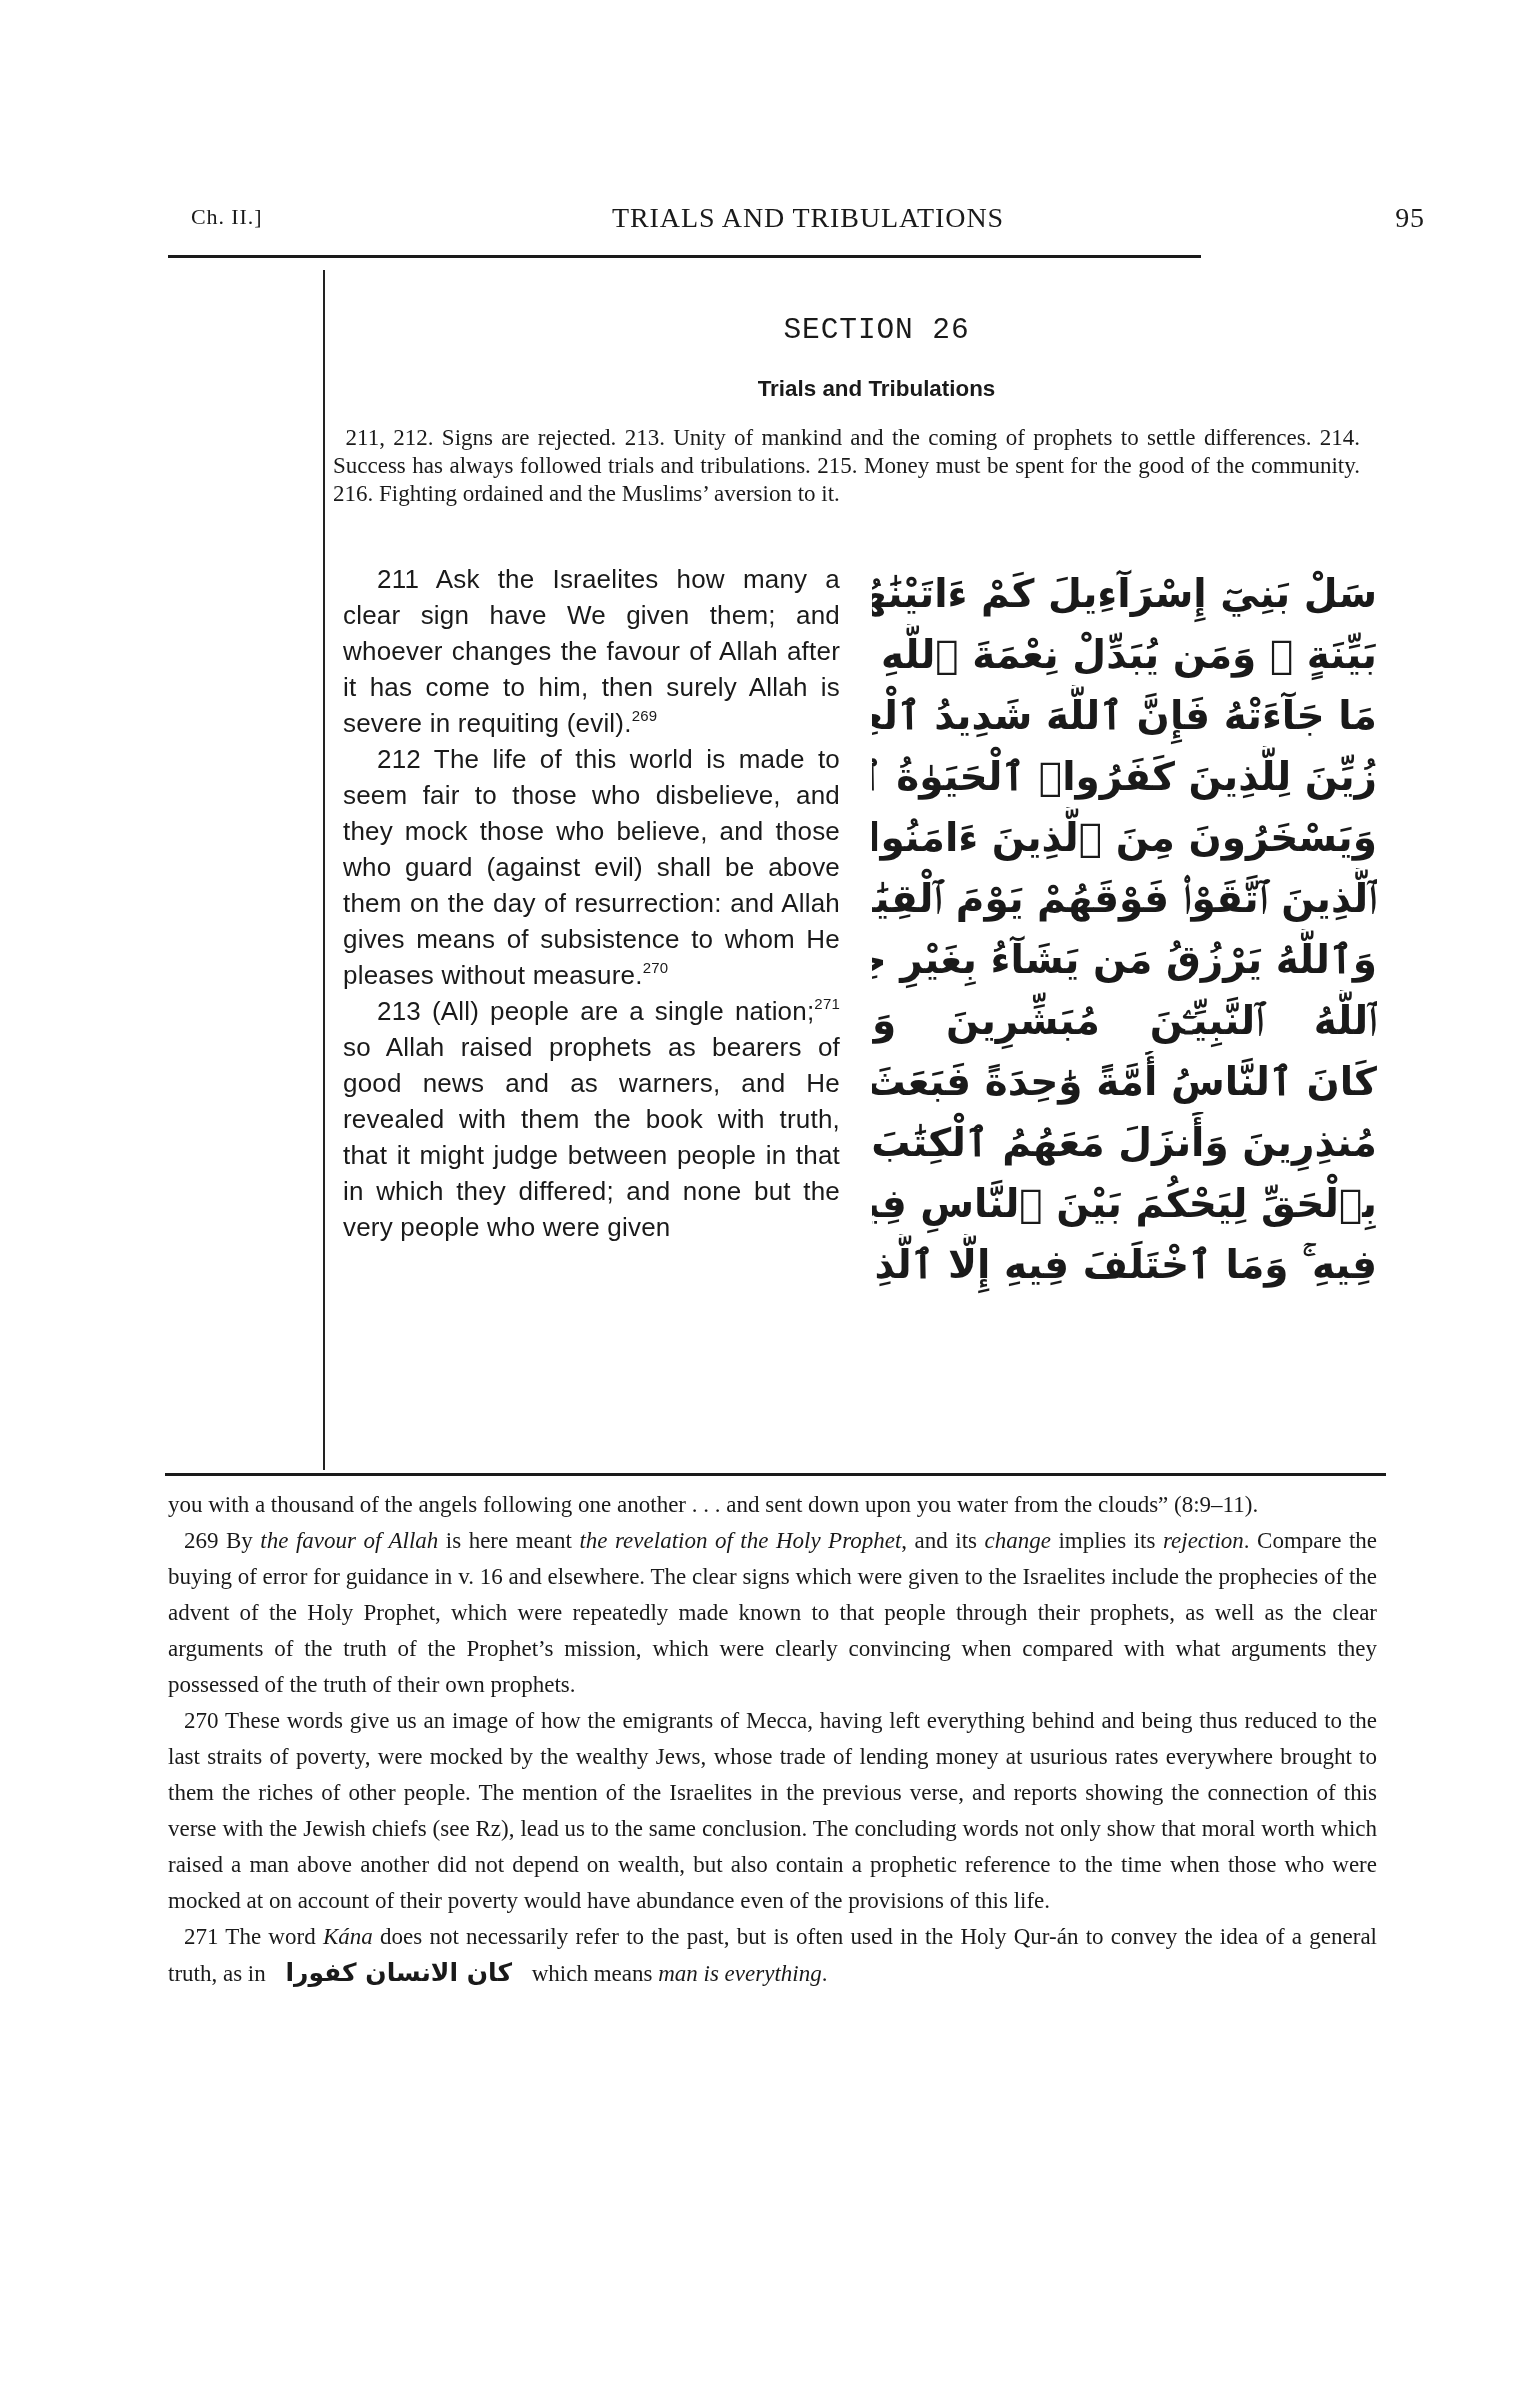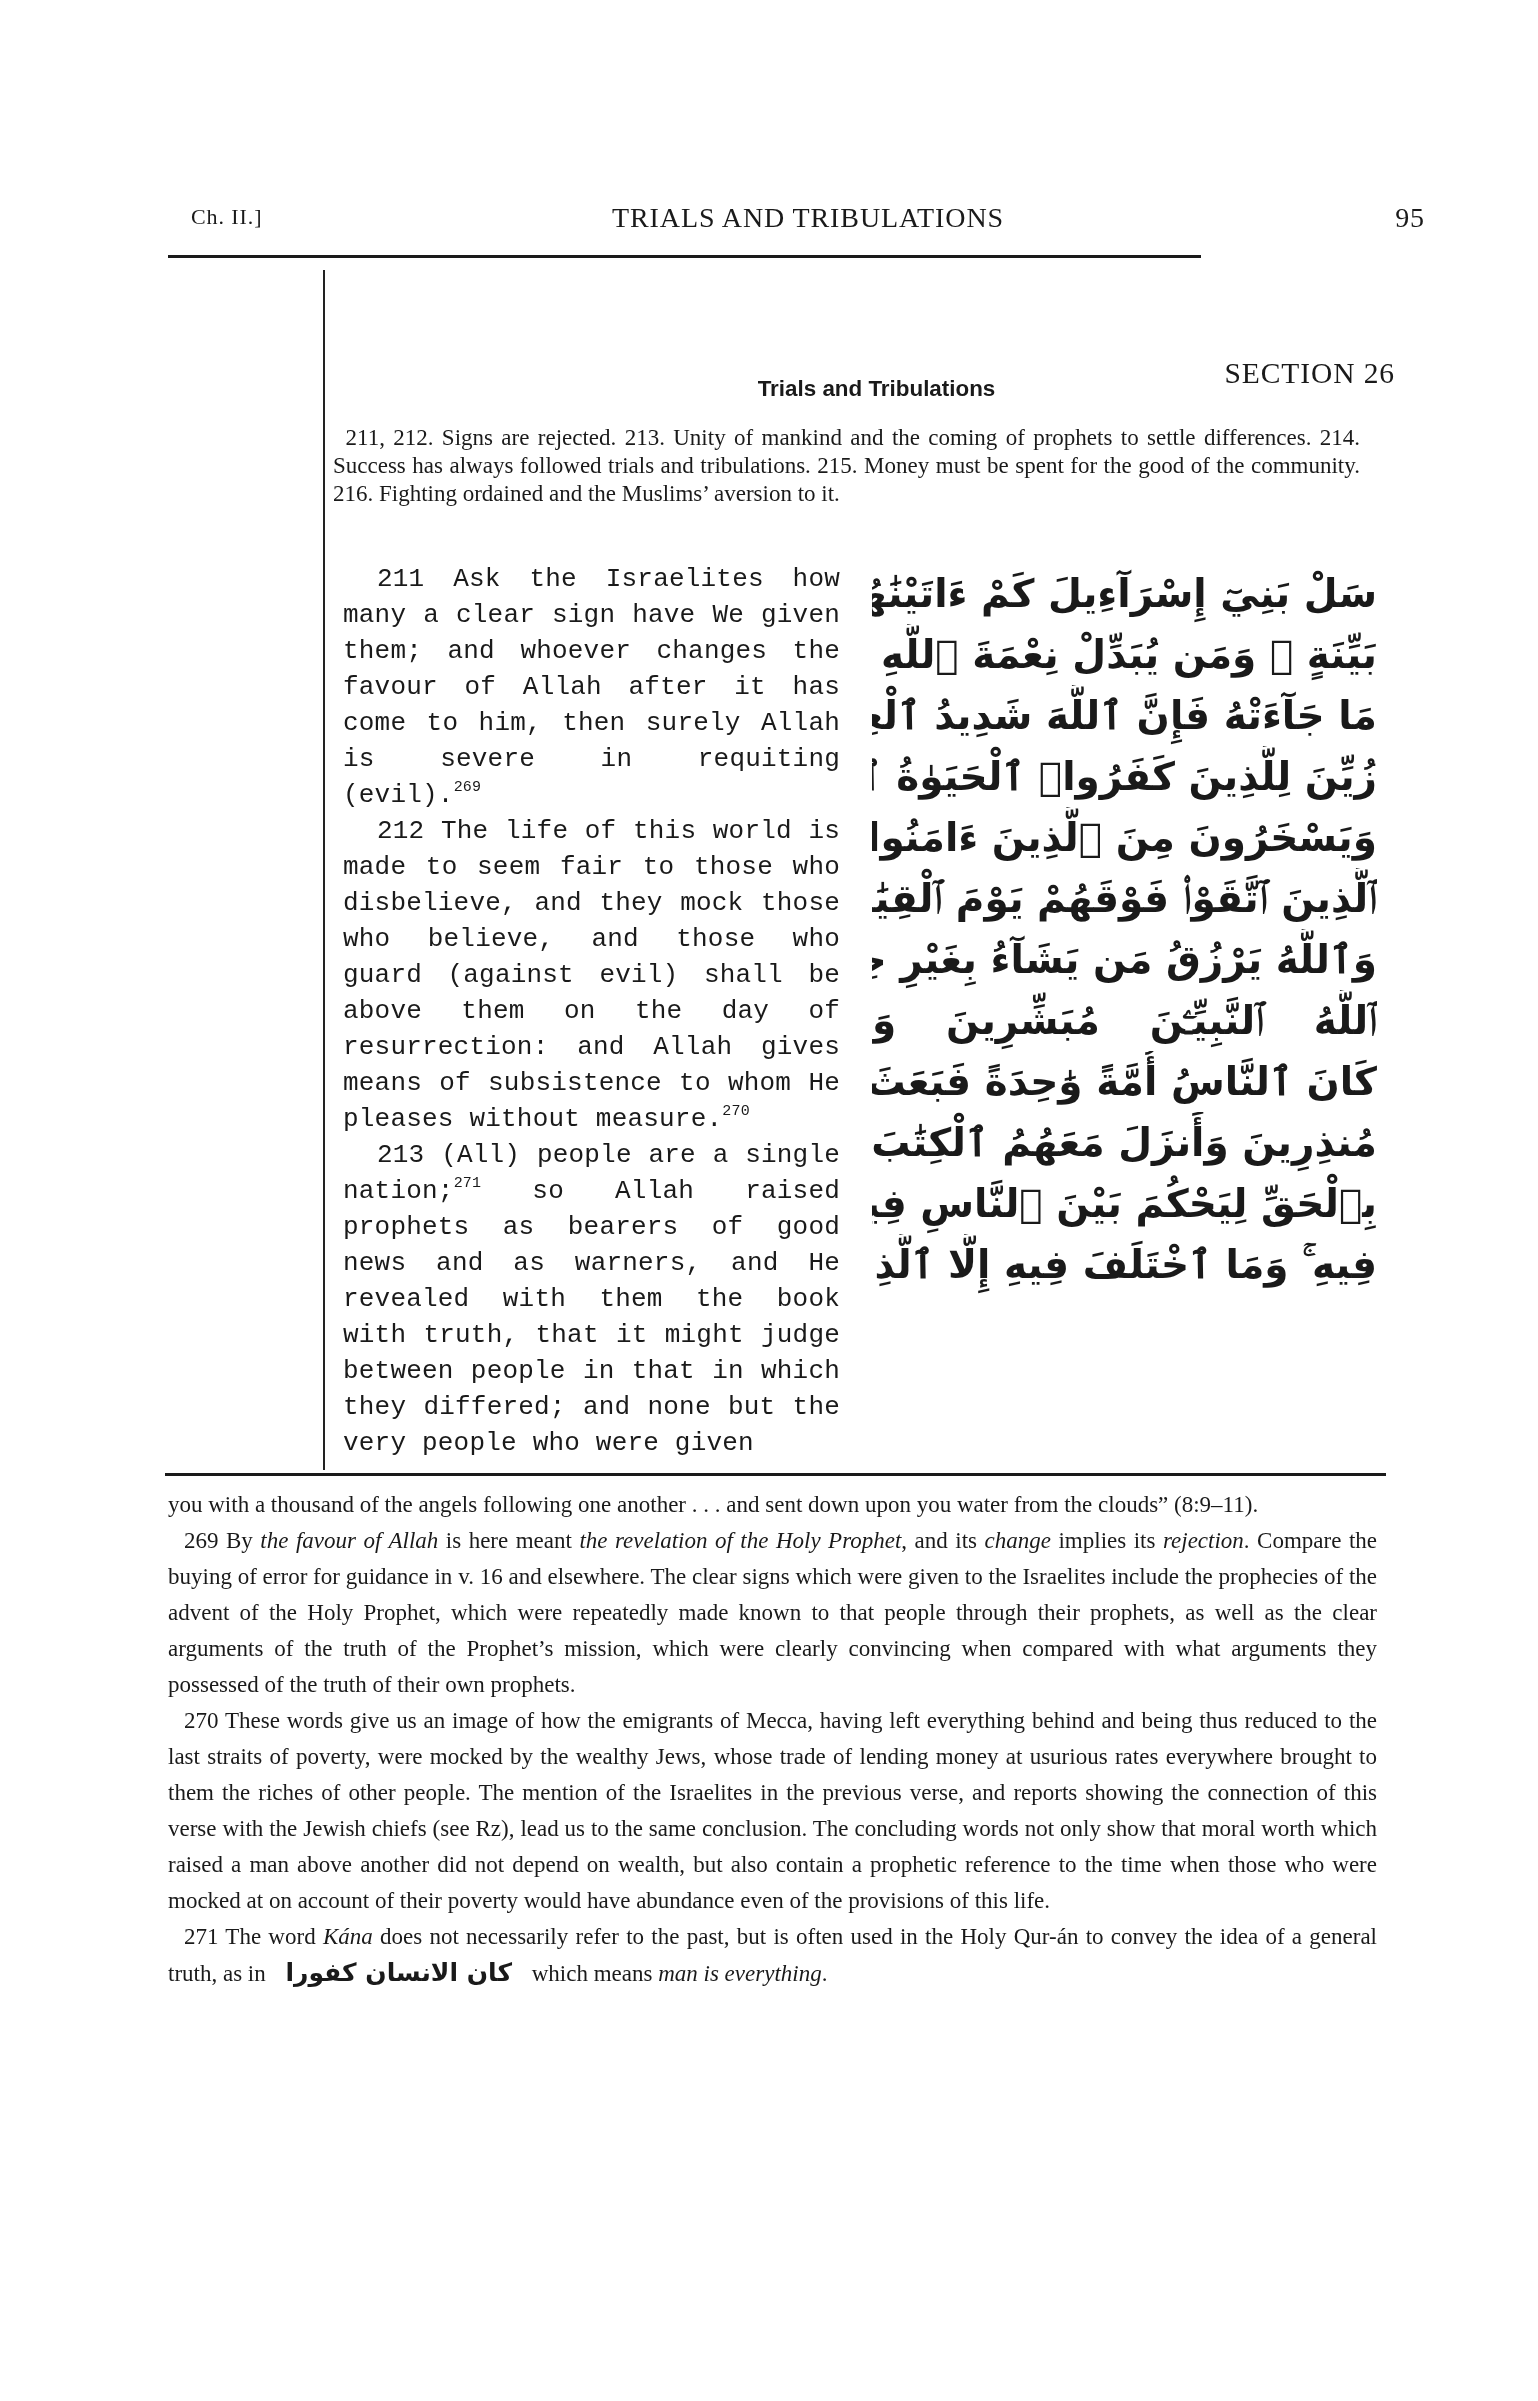--- a/index.html
+++ b/index.html
@@ -15,35 +15,35 @@
   .rh-chapter { position: absolute; left: 0; top: 3.6px; font-size: 22px; }
   .rh-title { position: absolute; left: 286px; width: 662px; text-align: center; top: 1.8px; }
   .rh-page { position: absolute; right: 0; top: 1.8px; }
   .top-rule {
     position: absolute; top: 255px; left: 168px; width: 1033px; height: 2.7px; background: #1a1a1a;
   }
   .col-rule {
     position: absolute; top: 270px; left: 323px; width: 1.8px; height: 1200px; background: #222;
   }
   .section-title {
-    position: absolute; top: 313px; left: 358px; width: 1037px; text-align: right;
-    font-family: Liberation Serif, serif; font-size: 29.5px; letter-spacing: 0.9px; margin-top: 44px;
+    position: absolute; top: 313px; left: 358px; width: 1037px; text-align: center;
+    font-family: Liberation Mono, monospace; font-size: 29.5px; letter-spacing: 0.9px;
   }
   .section-subtitle {
     position: absolute; top: 376px; left: 358px; width: 1037px; text-align: center;
     font-family: "Liberation Sans", sans-serif; font-weight: bold; font-size: 22.4px;
   }
   .summary {
     position: absolute; top: 424px; left: 333px; width: 1027px;
     font-family: "Liberation Serif", serif; font-size: 23px; line-height: 28px;
     text-align: justify; text-indent: 12.5px;
   }
   .verses {
     position: absolute; top: 561px; left: 343px; width: 497px;
-    font-family: Liberation Mono, monospace; font-size: 26px; line-height: 36px;
+    font-family: Liberation Sans, sans-serif; font-size: 26px; line-height: 36px;
     text-align: justify; letter-spacing: 0.2px;
   }
   .verses p { margin: 0; text-indent: 34px; }
   .verses sup { font-size: 15px; vertical-align: 10.7px; line-height: 0; }
   .arabic {
     position: absolute; top: 563px; left: 872px; width: 505px;
     direction: rtl; text-align: justify; text-align-last: justify;
     font-family: "DejaVu Sans", sans-serif; font-size: 39px; line-height: 61px;
     font-weight: bold;
   }

